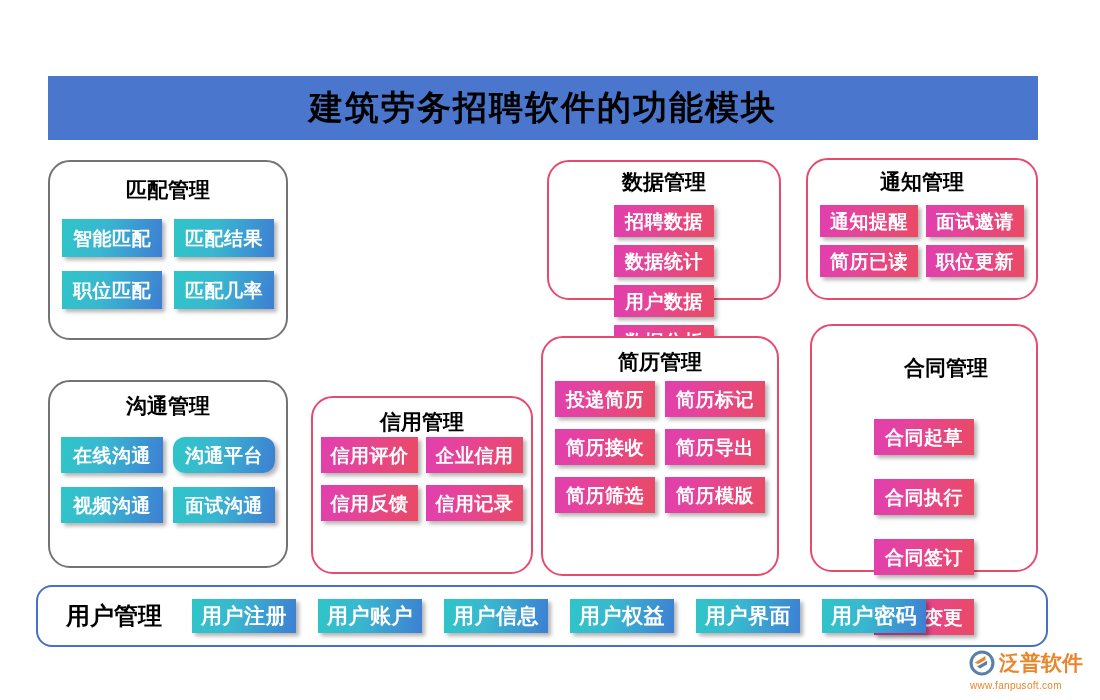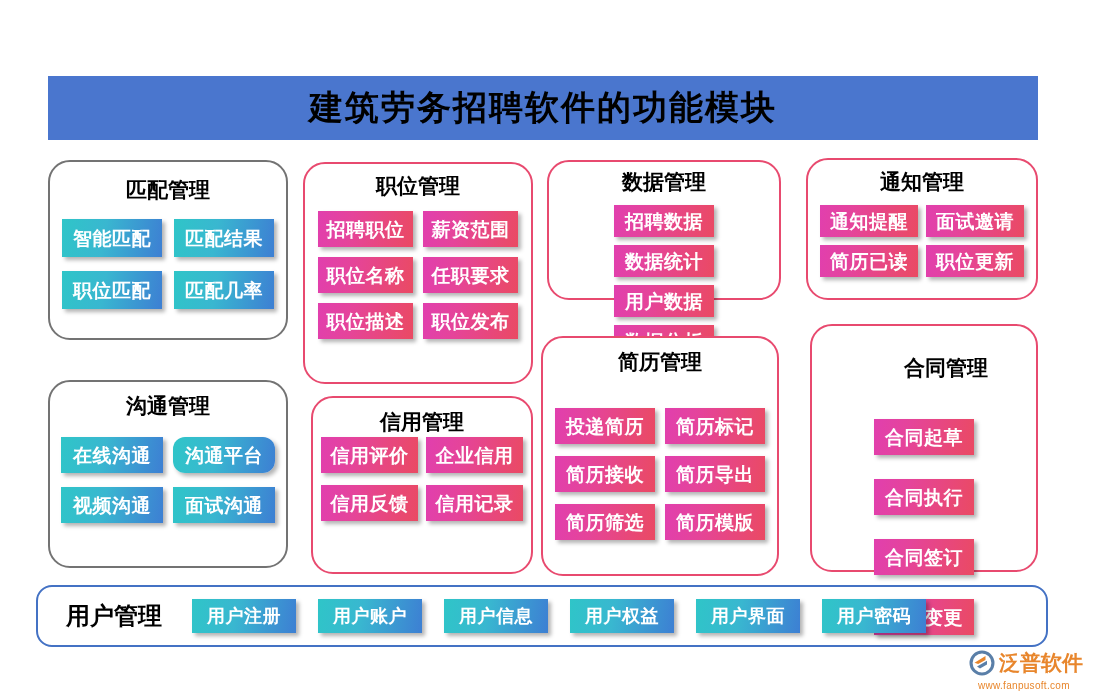--- a/index.html
+++ b/index.html
@@ -110,21 +110,21 @@
     margin-right: 30px;
   }
   .user-bar .bar-chips {
     display: flex;
     align-items: center;
     gap: 22px;
   }
   .user-bar .chip {
     width: 104px;
     height: 34px;
-    font-size: 18px;
+    font-size: 21px;
   }
 
   
   .logo {
     position: absolute;
     left: 968px;
     top: 648px;
     width: 128px;
     height: 46px;
   }
@@ -147,21 +147,21 @@
     letter-spacing: 0px;
     line-height: 1;
     white-space: nowrap;
   }
   .logo-url {
     font-size: 10px;
     color: #E8862C;
     font-family: "Liberation Sans", sans-serif;
     letter-spacing: 0.3px;
     margin-top: 2px;
-    margin-left: 10px;
+    margin-left: 2px;
     white-space: nowrap;
   }
 </style>
 </head>
 <body>
 
 <div id="canvas">
 
   <div class="title-banner">
     <div class="title-text">建筑劳务招聘软件的功能模块</div>
@@ -170,31 +170,20 @@
   <div class="panel blue" style="left:48px; top:160px; width:240px; height:180px;">
     <div class="panel-title" style="margin-top:18px;">匹配管理</div>
     <div class="chip-grid" style="margin-top:18px; gap:14px 12px; padding:0 12px;">
       <div class="chip teal" style="width:100px;height:38px;">智能匹配</div>
       <div class="chip teal" style="width:100px;height:38px;">匹配结果</div>
       <div class="chip teal" style="width:100px;height:38px;">职位匹配</div>
       <div class="chip teal" style="width:100px;height:38px;">匹配几率</div>
     </div>
   </div>
 
-  <div class="panel pink" style="left:303px; top:162px; width:230px; height:222px;">
-    <div class="panel-title" style="margin-top:12px;">职位管理</div>
-    <div class="chip-grid" style="margin-top:14px; gap:10px 10px; padding:0 10px;">
-      <div class="chip magenta" style="width:95px;height:36px;">招聘职位</div>
-      <div class="chip magenta" style="width:95px;height:36px;">薪资范围</div>
-      <div class="chip magenta" style="width:95px;height:36px;">职位名称</div>
-      <div class="chip magenta" style="width:95px;height:36px;">任职要求</div>
-      <div class="chip magenta" style="width:95px;height:36px;">职位描述</div>
-      <div class="chip magenta" style="width:95px;height:36px;">职位发布</div>
-    </div>
-  </div>
 
   <div class="panel pink" style="left:547px; top:160px; width:234px; height:140px;">
     <div class="panel-title" style="margin-top:10px;">数据管理</div>
     <div class="chip-grid" style="margin-top:12px; gap:8px 10px; padding:0 16px;">
       <div class="chip magenta" style="width:100px;height:32px;">招聘数据</div>
       <div class="chip magenta" style="width:100px;height:32px;">数据统计</div>
       <div class="chip magenta" style="width:100px;height:32px;">用户数据</div>
       <div class="chip magenta" style="width:100px;height:32px;">数据分析</div>
     </div>
   </div>
@@ -224,21 +213,21 @@
     <div class="chip-grid" style="margin-top:4px; gap:12px 8px; padding:0 8px;">
       <div class="chip magenta" style="width:97px;height:36px;">信用评价</div>
       <div class="chip magenta" style="width:97px;height:36px;">企业信用</div>
       <div class="chip magenta" style="width:97px;height:36px;">信用反馈</div>
       <div class="chip magenta" style="width:97px;height:36px;">信用记录</div>
     </div>
   </div>
 
   <div class="panel pink" style="left:541px; top:336px; width:238px; height:240px;">
     <div class="panel-title" style="margin-top:14px;">简历管理</div>
-    <div class="chip-grid" style="margin-top:27px; gap:12px 10px; padding:8px 10px;">
+    <div class="chip-grid" style="margin-top:0; gap:12px 10px; padding:8px 10px;">
       <div class="chip magenta" style="width:100px;height:36px;">投递简历</div>
       <div class="chip magenta" style="width:100px;height:36px;">简历标记</div>
       <div class="chip magenta" style="width:100px;height:36px;text-align:right;">简历接收</div>
       <div class="chip magenta" style="width:100px;height:36px;">简历导出</div>
       <div class="chip magenta" style="width:100px;height:36px;">简历筛选</div>
       <div class="chip magenta" style="width:100px;height:36px;">简历模版</div>
     </div>
   </div>
 
   <div class="panel pink" style="left:810px; top:324px; width:228px; height:248px;">

